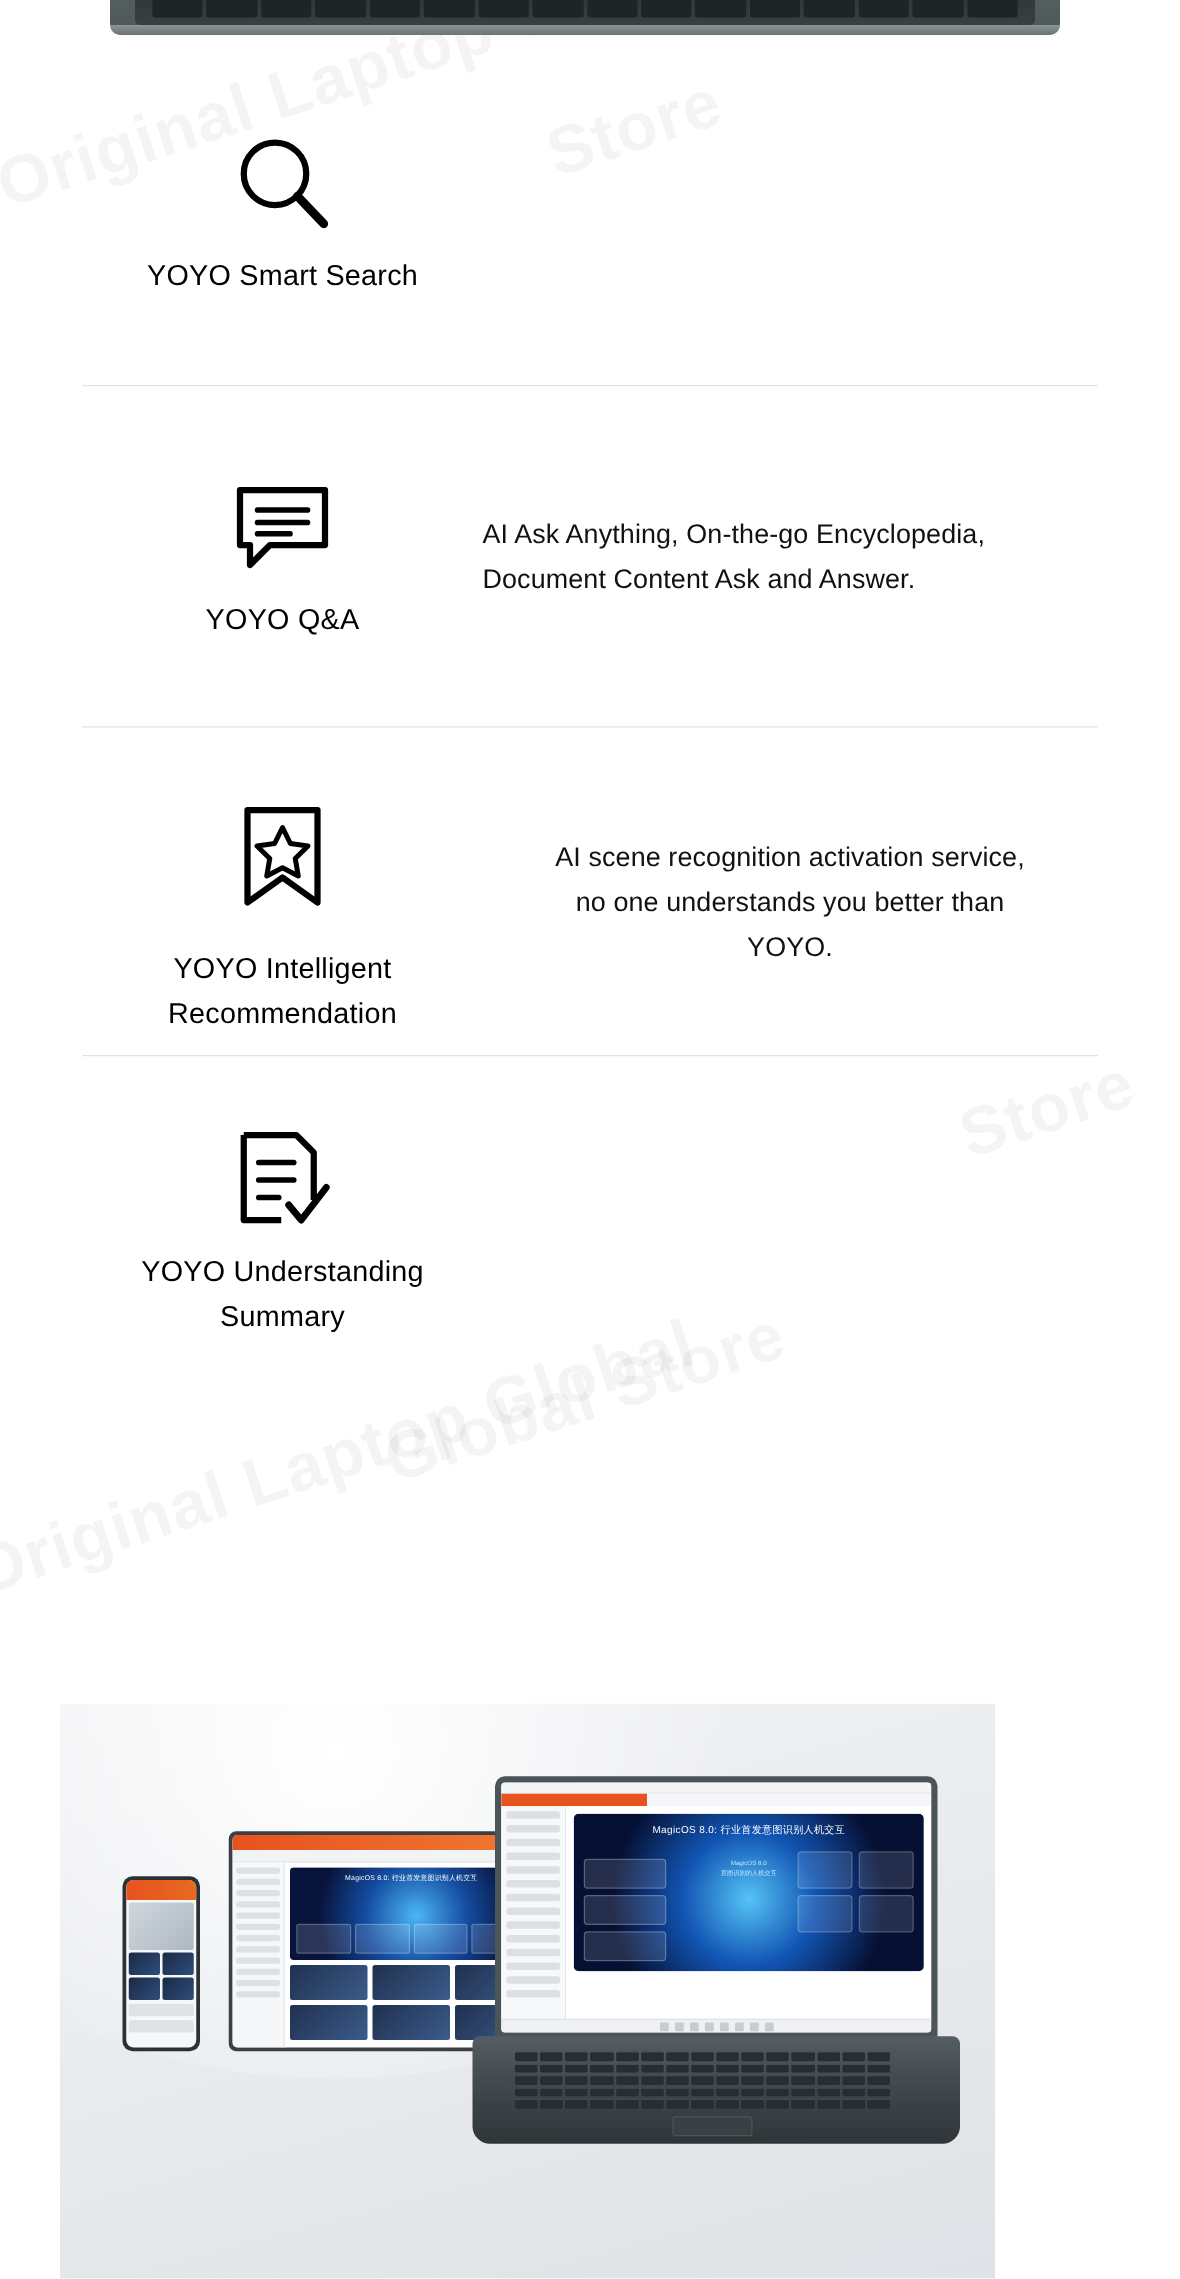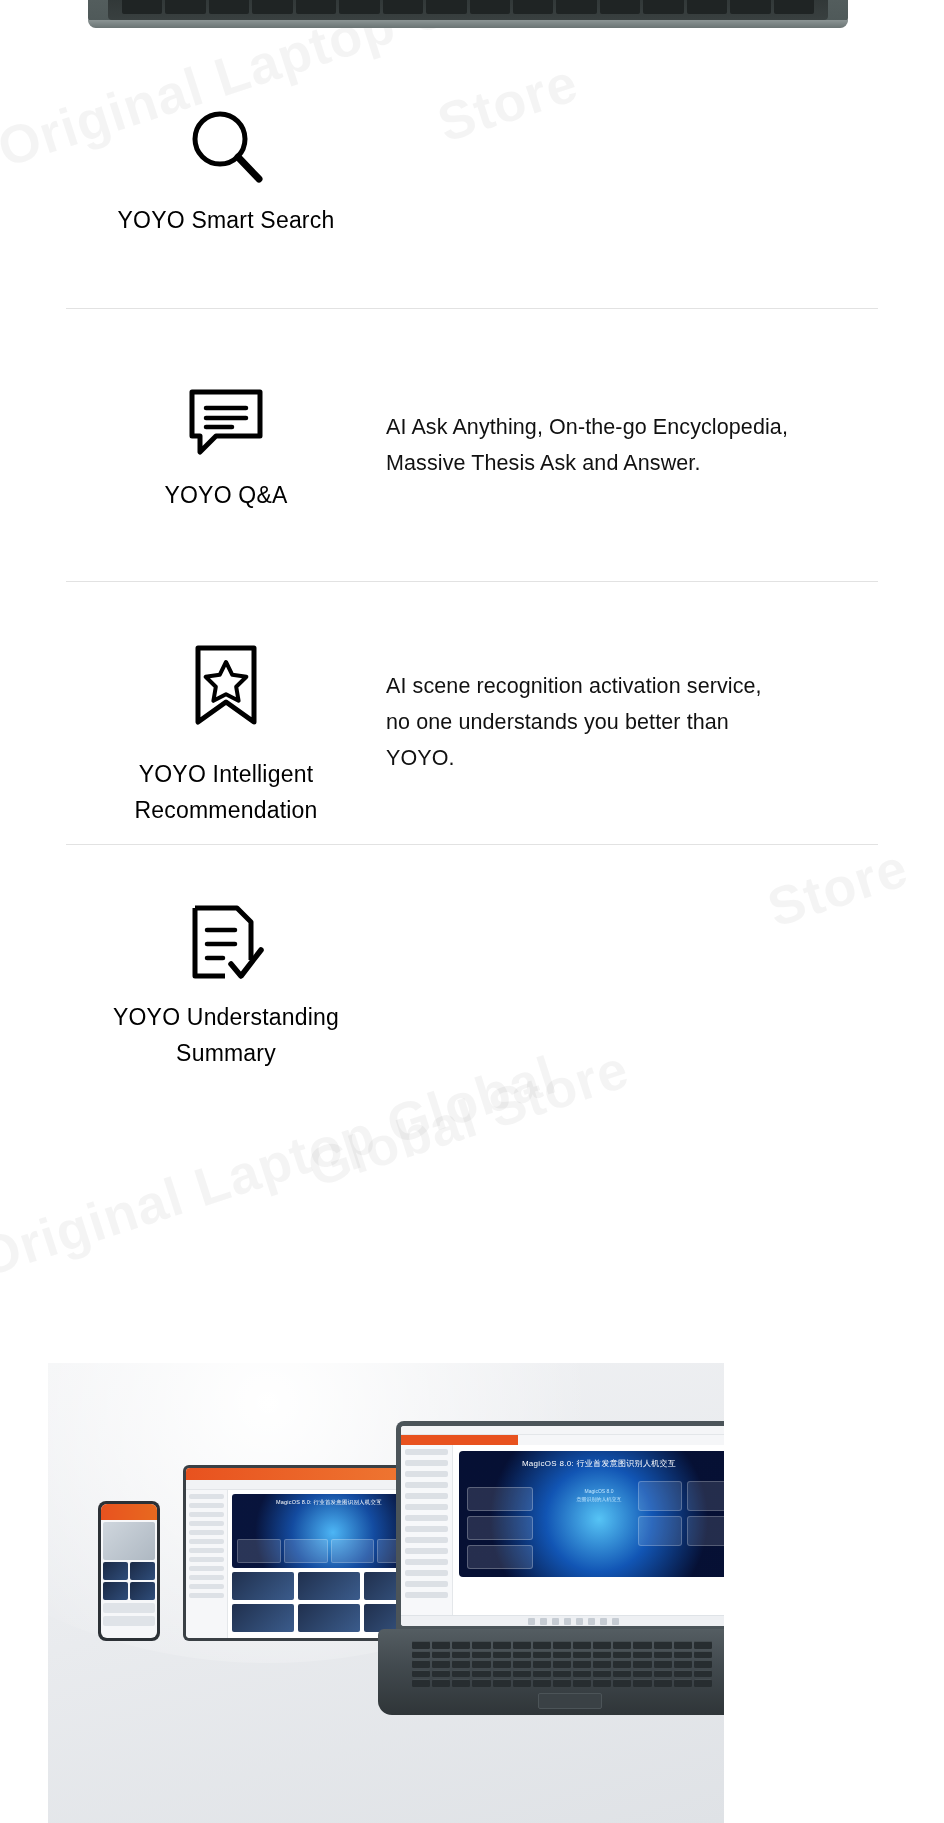--- a/index.html
+++ b/index.html
@@ -145,33 +145,33 @@
   
   .feature.r1 { min-height: 248px; }
   .feature.r1 .f-desc { padding-top: 78px; }
   .feature.r1 .f-left { padding-top: 40px; }
 
   .feature.r2 { min-height: 272px; }
   .feature.r2 .f-desc { padding-top: 100px; }
   .feature.r2 .f-left { padding-top: 66px; }
 
   .feature.r3 { min-height: 262px; }
-  .feature.r3 .f-desc { padding-top: 86px; }
+  .feature.r3 .f-desc { padding-top: 86px; text-align: center; }
   .feature.r3 .f-left { padding-top: 56px; gap: 16px; }
 
   .feature.r4 { min-height: 268px; }
   .feature.r4 .f-desc { padding-top: 80px; }
   .feature.r4 .f-left { padding-top: 52px; }
 
   
   .hero {
     position: absolute;
     left: 48px;
     top: 1363px;
-    width: 676px;
+    width: 748px;
     height: 460px;
     background: linear-gradient(165deg,#f2f3f5 0%, #e9ebee 45%, #dfe2e6 100%);
     overflow: hidden;
   }
   .hero-glow {
     position: absolute;
     left: -160px;
     top: -220px;
     width: 760px;
     height: 520px;
@@ -549,21 +549,21 @@
           <svg width="80" height="74" viewBox="0 0 80 74" fill="none" xmlns="http://www.w3.org/2000/svg">
             <path d="M6 6h68v44H30L14 66V50H6z" stroke="#000" stroke-width="5" stroke-linejoin="round"></path>
             <line x1="20" y1="22" x2="60" y2="22" stroke="#000" stroke-width="4.5" stroke-linecap="round"></line>
             <line x1="20" y1="32" x2="60" y2="32" stroke="#000" stroke-width="4.5" stroke-linecap="round"></line>
             <line x1="20" y1="41" x2="46" y2="41" stroke="#000" stroke-width="4.5" stroke-linecap="round"></line>
           </svg>
         </div>
         <div class="f-title">YOYO Q&amp;A</div>
       </div>
       <div class="f-desc">AI Ask Anything, On-the-go Encyclopedia,
-Massive Thesis Ask and Answer.</div>
+Document Content Ask and Answer.</div>
     </div>
     <div class="divider"></div>
 
     <div class="feature r3">
       <div class="f-left">
         <div class="f-icon">
           <svg width="72" height="88" viewBox="0 0 72 88" fill="none" xmlns="http://www.w3.org/2000/svg">
             <path d="M8 6h56v74L36 60 8 80z" stroke="#000" stroke-width="5" stroke-linejoin="round"></path>
             <path d="M36 20l6.3 12.8 14.1 2-10.2 10 2.4 14-12.6-6.6-12.6 6.6 2.4-14-10.2-10 14.1-2z" stroke="#000" stroke-width="4" stroke-linejoin="round"></path>
           </svg>

